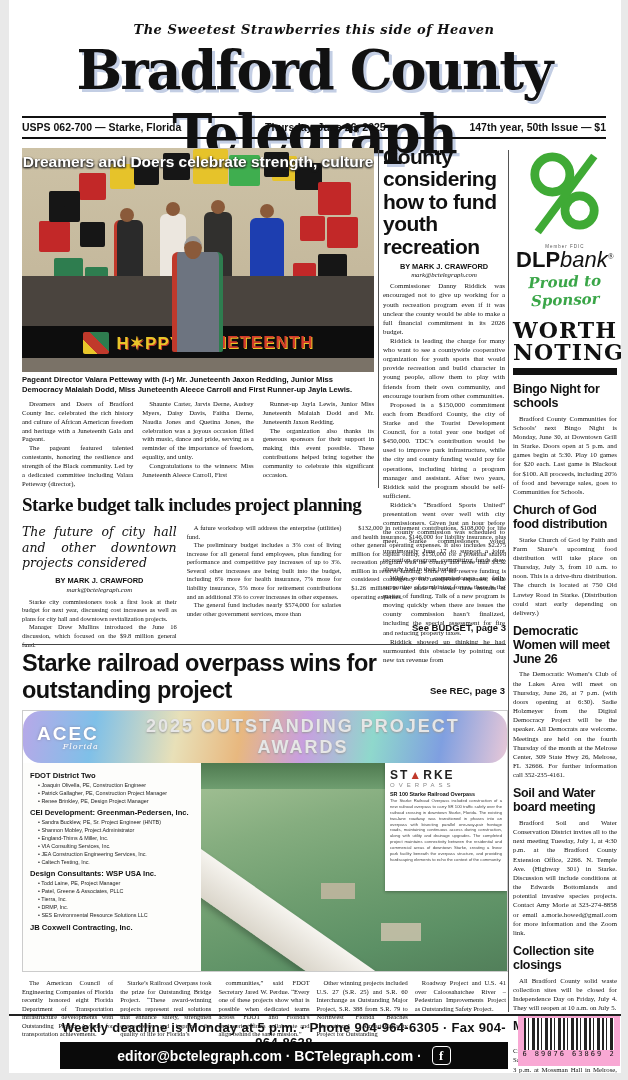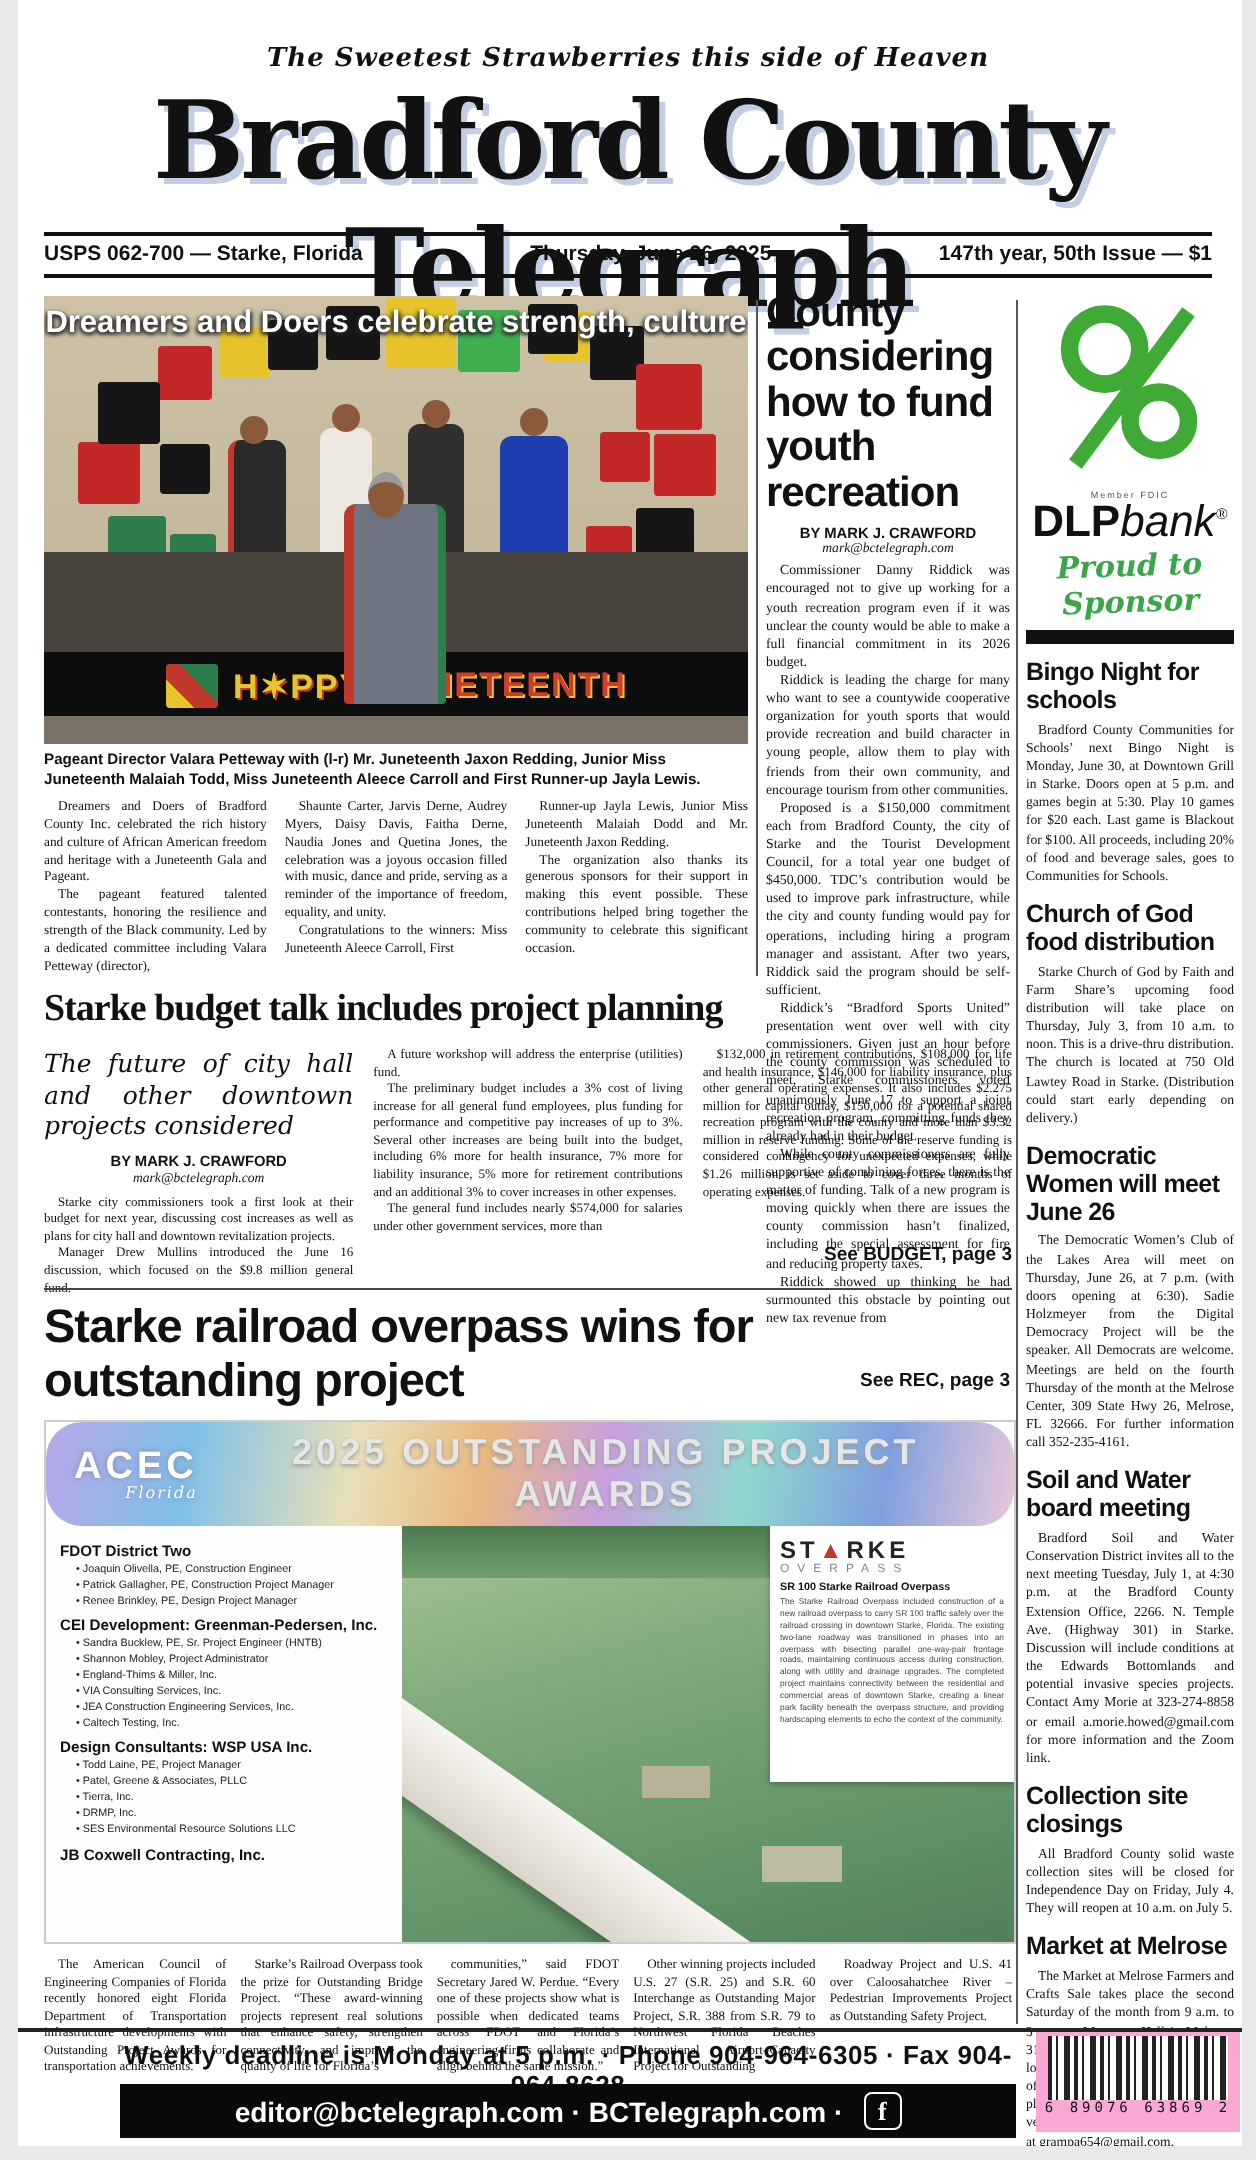--- a/index.html
+++ b/index.html
@@ -183,21 +183,21 @@
     <div class="head-c" style="left:162px;top:88px;width:18px;height:18px;z-index:4;border-top:5px solid #9a9a9a;"></div>
     <div class="stage-top"></div>
     <div class="banner">
       <span class="fists"></span>
       <span class="bw1">H✶PPY</span>
       <span class="bw2">JUNETEENTH</span>
     </div>
     <div class="floor"></div>
     <div class="photo-head">Dreamers and Doers celebrate strength, culture</div>
   </div>
-  <div class="caption">Pageant Director Valara Petteway with (l-r) Mr. Juneteenth Jaxon Redding, Junior Miss Juneteenth Malaiah Todd, Miss Juneteenth Aleece Carroll and First Runner-up Jayla Lewis.</div>
+  <div class="caption">Pageant Director Valara Petteway with (l-r) Mr. Juneteenth Jaxon Redding, Junior Miss Democracy Malaiah Dodd, Miss Juneteenth Aleece Carroll and First Runner-up Jayla Lewis.</div>
   <div class="lead-cols bodytext">
     <div class="col">
       <p>Dreamers and Doers of Bradford County Inc. celebrated the rich history and culture of African American freedom and heritage with a Juneteenth Gala and Pageant.</p>
       <p>The pageant featured talented contestants, honoring the resilience and strength of the Black community. Led by a dedicated committee including Valara Petteway (director),</p>
     </div>
     <div class="col">
       <p>Shaunte Carter, Jarvis Derne, Audrey Myers, Daisy Davis, Faitha Derne, Naudia Jones and Quetina Jones, the celebration was a joyous occasion filled with music, dance and pride, serving as a reminder of the importance of freedom, equality, and unity.</p>
       <p>Congratulations to the winners: Miss Juneteenth Aleece Carroll, First</p>
     </div>
     <div class="col">
@@ -324,20 +324,24 @@
     <div class="ad">
       <svg class="pct" viewBox="0 0 80 90">
         <circle cx="27" cy="25" r="18" fill="none" stroke="#3faa35" stroke-width="9"></circle>
         <circle cx="55" cy="62" r="15" fill="none" stroke="#3faa35" stroke-width="9"></circle>
         <line x1="12" y1="84" x2="70" y2="6" stroke="#3faa35" stroke-width="8"></line>
       </svg>
       <div class="fdic">Member FDIC</div>
       <div class="dlp"><span class="b">DLP</span><span class="i">bank</span><sup>®</sup></div>
       <div class="sponsor">Proud to Sponsor</div>
     </div>
+    <div class="wn">
+      <div>WORTH</div>
+      <div>NOTING</div>
+    </div>
     <div class="wn-bar"></div>
 
     <div class="sb-sec">
       <h3>Bingo Night for schools</h3>
       <p>Bradford County Communities for Schools’ next Bingo Night is Monday, June 30, at Downtown Grill in Starke. Doors open at 5 p.m. and games begin at 5:30. Play 10 games for $20 each. Last game is Blackout for $100. All proceeds, including 20% of food and beverage sales, goes to Communities for Schools.</p>
     </div>
     <div class="sb-sec">
       <h3>Church of God food distribution</h3>
       <p>Starke Church of God by Faith and Farm Share’s upcoming food distribution will take place on Thursday, July 3, from 10 a.m. to noon. This is a drive-thru distribution. The church is located at 750 Old Lawtey Road in Starke. (Distribution could start early depending on delivery.)</p>
     </div>

